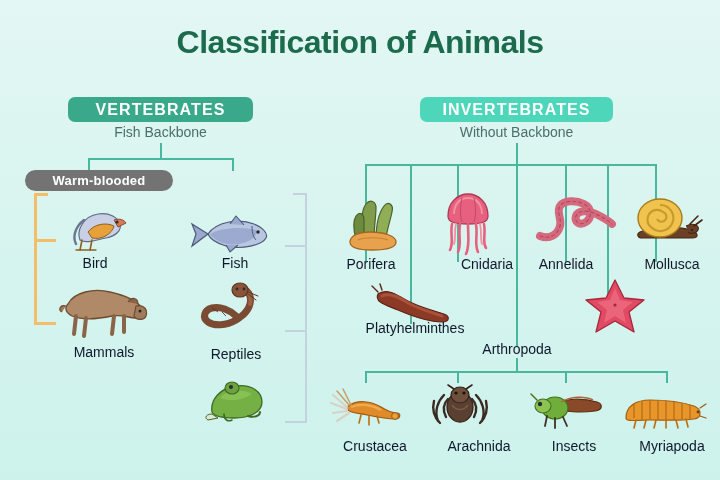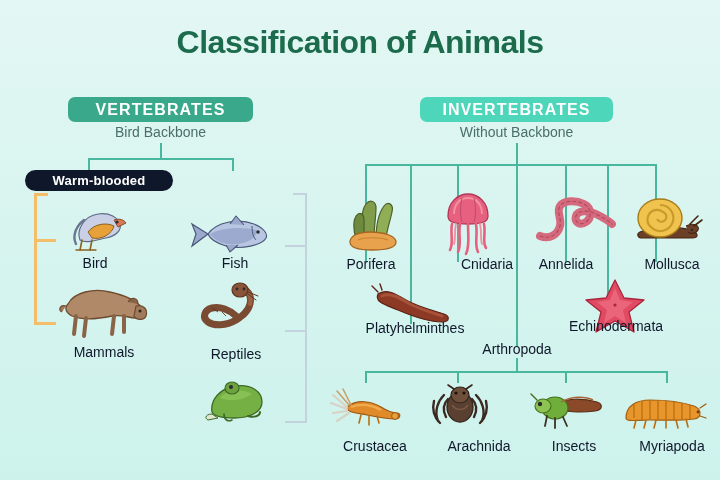--- a/index.html
+++ b/index.html
@@ -30,21 +30,21 @@
   .badge-invert{background:#4ed6bb;}
   .subtitle{
     text-align:center;font-size:14px;color:#4a6f6a;
   }
 
   .pill{
     border-radius:11px;height:21px;line-height:21px;
     text-align:center;font-size:13px;font-weight:bold;color:#ffffff;
     letter-spacing:.2px;
   }
-  .pill-warm{background:#0f172a;}
+  .pill-warm{background:#737373;}
   .pill-cold{background:#b7c6d1;}
 
   
   .ln{position:absolute;background:#49b79e;}
   .ln-v{width:2px;}
   .ln-h{height:2px;}
   .br-orange{position:absolute;background:#f4bd6a;}
   .br-gray{position:absolute;background:#c3d2dc;}
 
   
@@ -58,21 +58,21 @@
   .art svg{display:block;overflow:visible;}
 </style>
 </head>
 <body>
 
 <div id="stage">
 
   <div class="abs title">Classification of Animals</div>
 
   <div class="abs badge badge-vert" style="left:68px;top:97px;width:185px;">VERTEBRATES</div>
-  <div class="abs subtitle" style="left:68px;top:124px;width:185px;">Bird Backbone</div>
+  <div class="abs subtitle" style="left:68px;top:124px;width:185px;">Fish Backbone</div>
 
   <div class="ln ln-v" style="left:160px;top:143px;height:16px;"></div>
   <div class="ln ln-h" style="left:88px;top:158px;width:146px;"></div>
   <div class="ln ln-v" style="left:88px;top:158px;height:13px;"></div>
   <div class="ln ln-v" style="left:232px;top:158px;height:13px;"></div>
 
   <div class="abs pill pill-warm" style="left:25px;top:170px;width:148px;">Warm-blooded</div>
 
   <div class="br-orange" style="left:34px;top:193px;width:3px;height:132px;"></div>
   <div class="br-orange" style="left:34px;top:193px;width:14px;height:3px;"></div>
@@ -213,21 +213,20 @@
   </div>
   <div class="lbl" style="left:620px;top:256px;width:104px;">Mollusca</div>
 
   <div class="art" style="left:584px;top:278px;">
     <svg width="62" height="56" viewBox="0 0 62 56">
       <path d="M31 2 L40 20 L60 22 L45 34 L50 54 L31 43 L12 54 L17 34 L2 22 L22 20 Z" fill="#e04a62" stroke="#a8253c" stroke-width="1.3" stroke-linejoin="round"></path>
       <path d="M31 10 L36 22 L49 24 L39 32 L42 45 L31 38 L20 45 L23 32 L13 24 L26 22 Z" fill="#ef6f83" opacity=".75"></path>
       <circle cx="31" cy="27" r="1.6" fill="#a8253c"></circle>
     </svg>
   </div>
-  <div class="lbl" style="left:548px;top:318px;width:136px;">Echinodermata</div>
 
   <div class="lbl" style="left:460px;top:341px;width:114px;">Arthropoda</div>
   <div class="ln ln-v" style="left:516px;top:358px;height:14px;"></div>
   <div class="ln ln-h" style="left:365px;top:371px;width:303px;"></div>
   <div class="ln ln-v" style="left:365px;top:371px;height:12px;"></div>
   <div class="ln ln-v" style="left:457px;top:371px;height:12px;"></div>
   <div class="ln ln-v" style="left:565px;top:371px;height:12px;"></div>
   <div class="ln ln-v" style="left:666px;top:371px;height:12px;"></div>
 
   <div class="art" style="left:327px;top:387px;">

